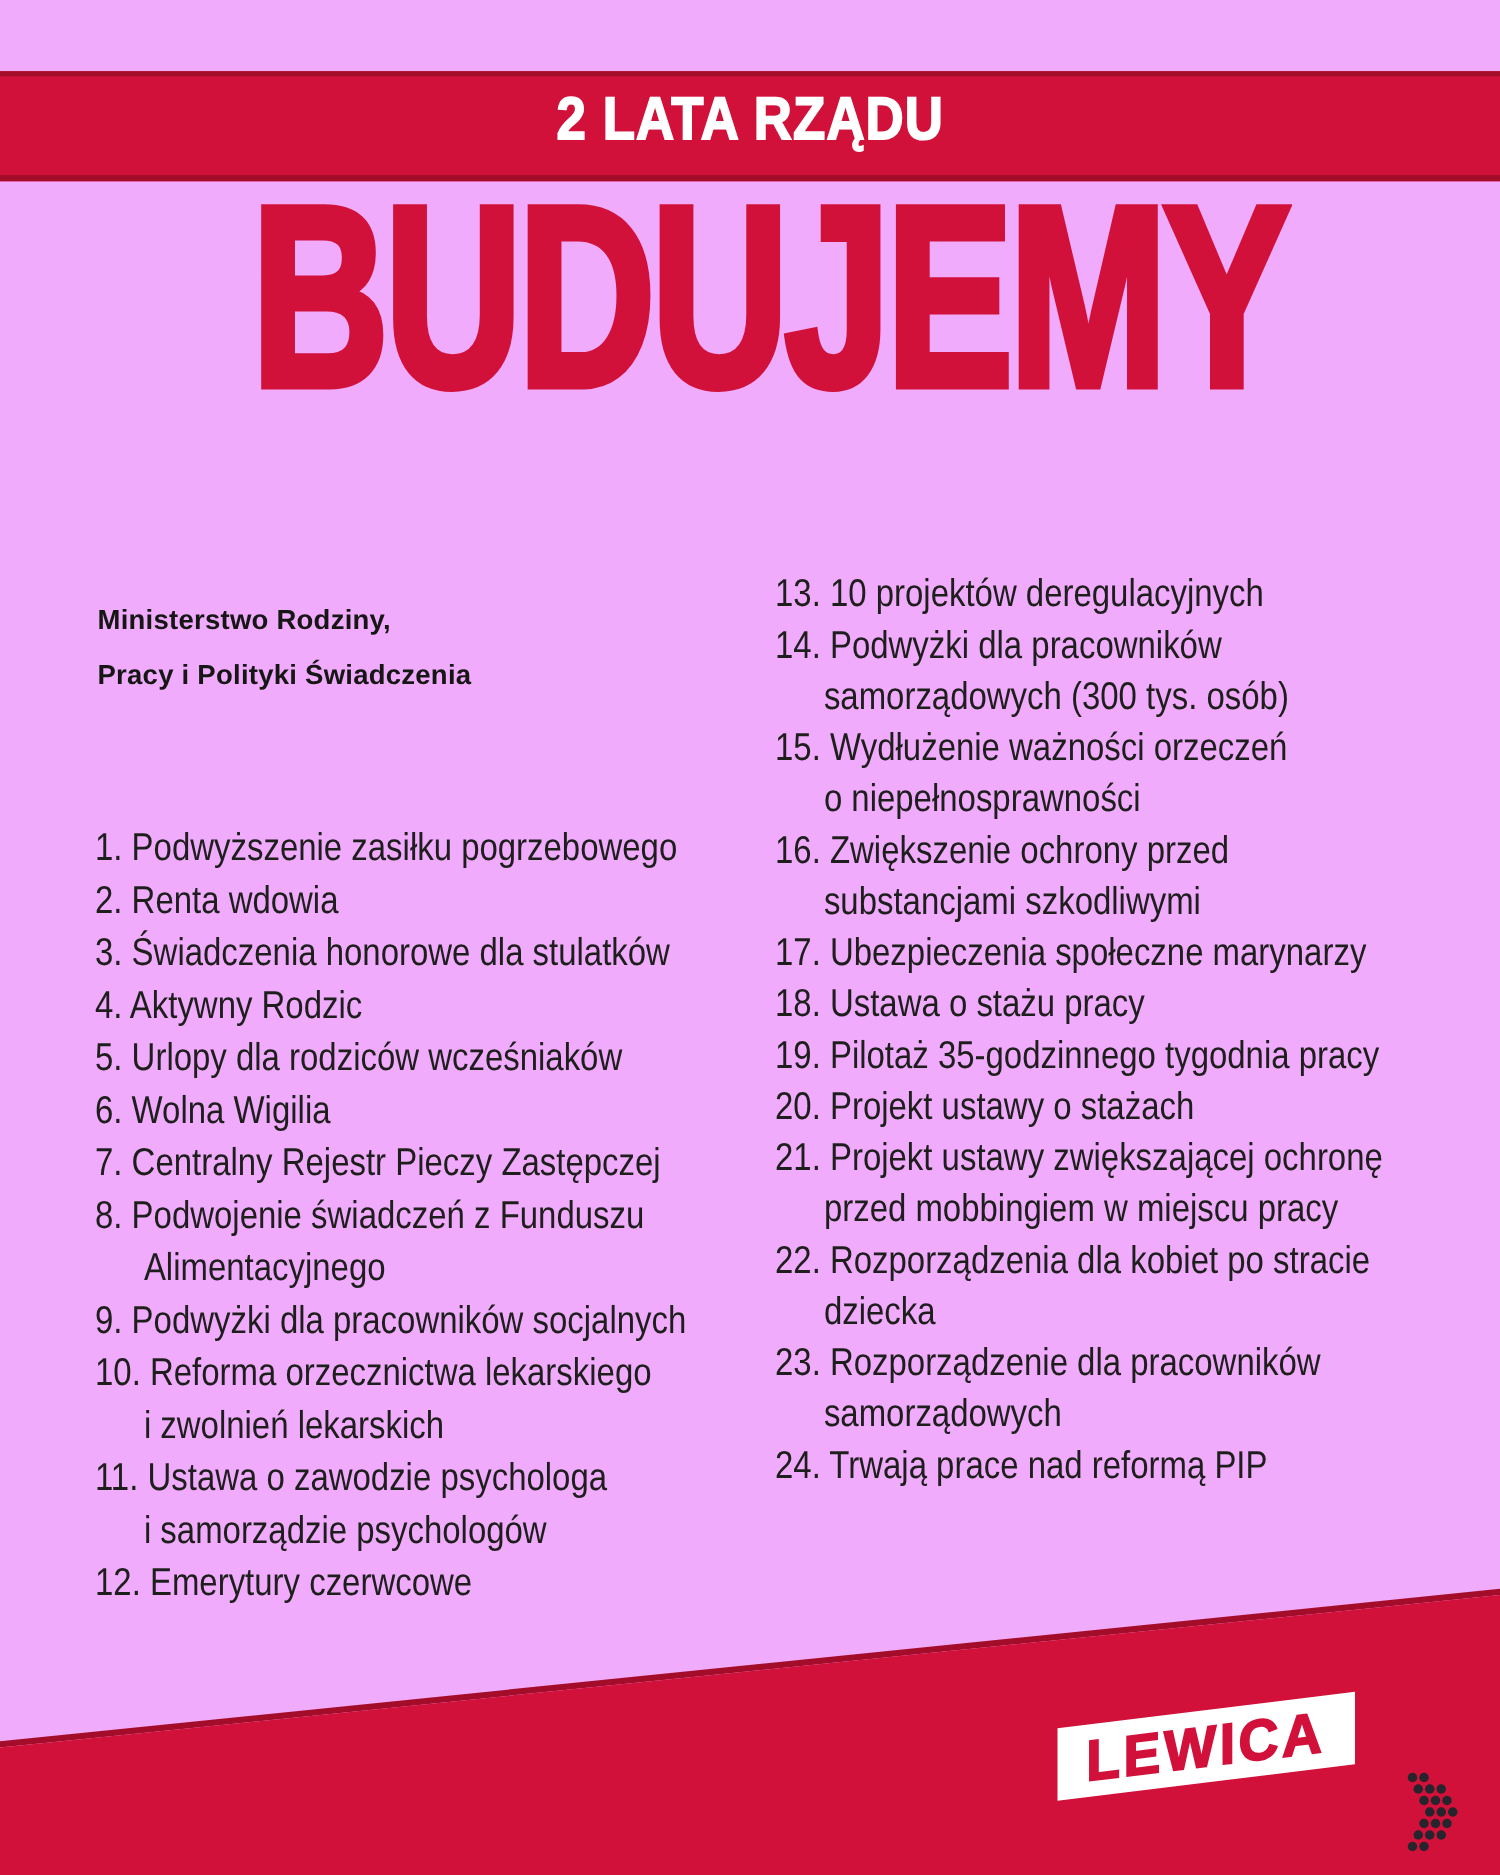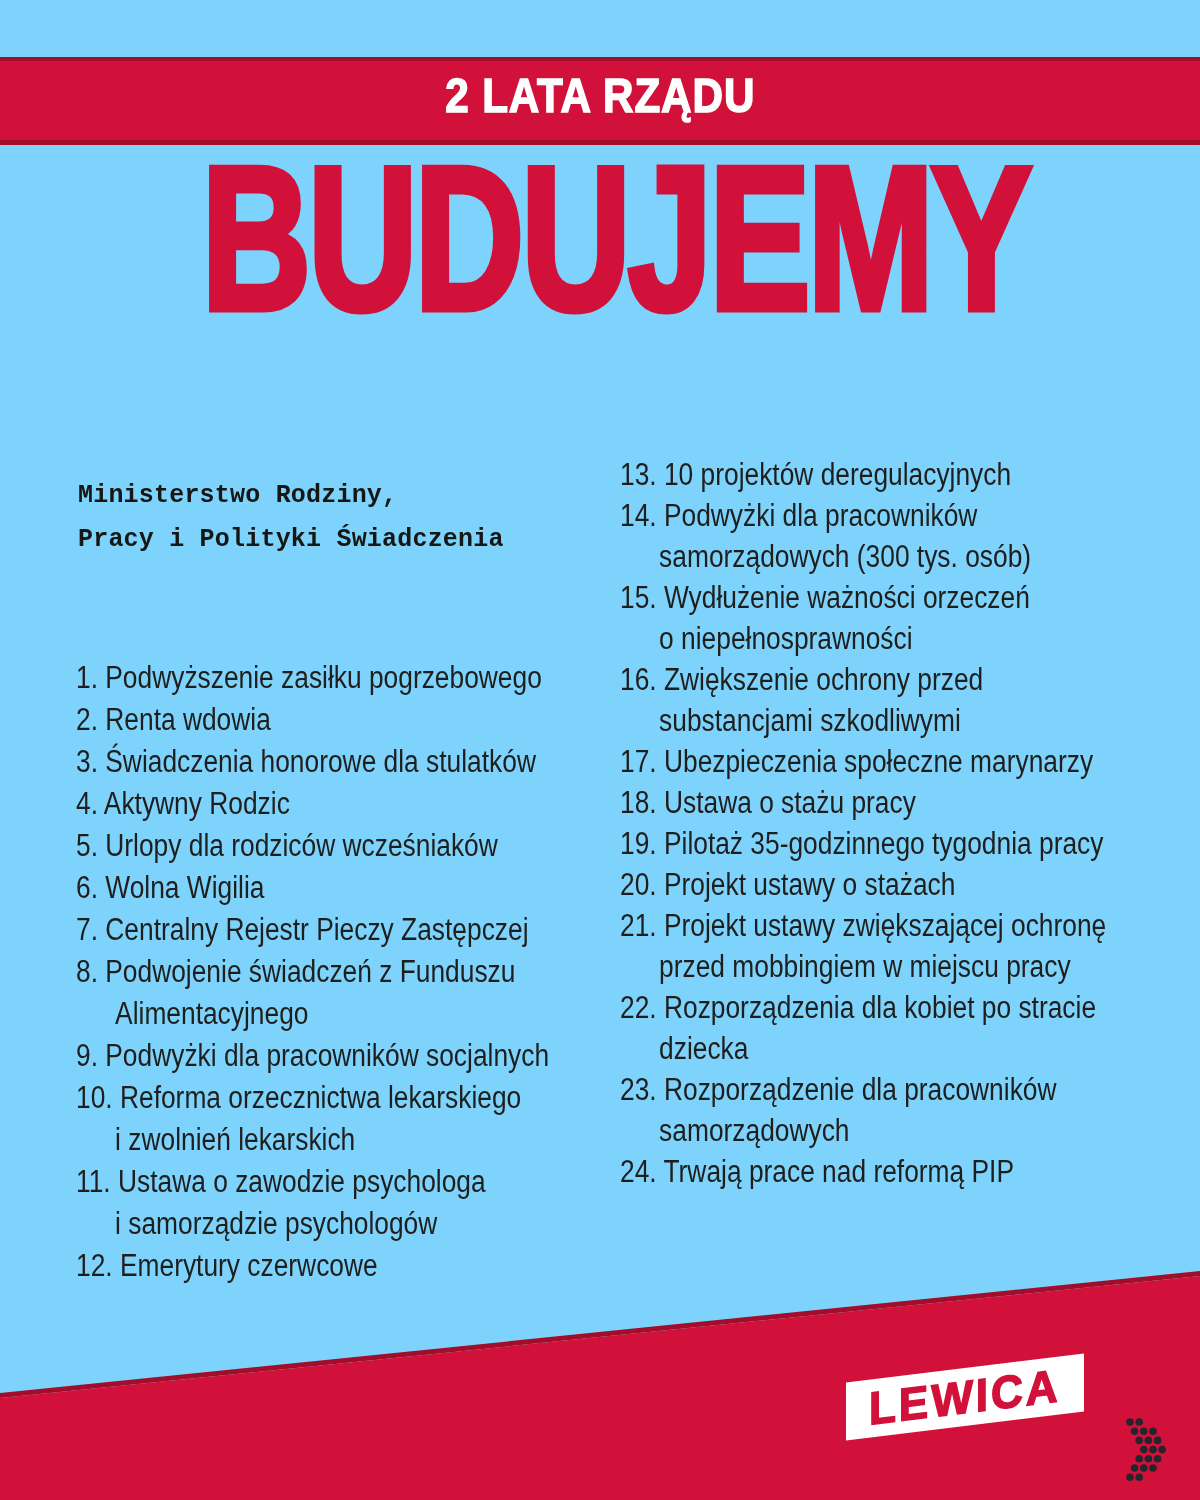--- a/index.html
+++ b/index.html
@@ -1,20 +1,20 @@
 <!DOCTYPE html>
 <html style="--red: #D2113A; --red-dark: #A30D29;"><head>
 <meta charset="utf-8">
 <style>
   html,body{margin:0;padding:0;}
   body{
     width:1200px;height:1500px;background:#ffffff;position:relative;overflow:hidden;
     font-family:"Liberation Sans", sans-serif;
   }
-  .page{position:absolute;inset:0;width:1200px;height:1500px;background:#7dd3fc;}
+  .page{position:absolute;inset:0;width:1200px;height:1500px;background:#f0abfc;}
 
   
   .top-band{
     position:absolute;left:0;top:57px;width:1200px;height:88px;box-sizing:border-box;
     background:var(--red);border-top:4px solid var(--red-dark);border-bottom:5px solid var(--red-dark);
     display:flex;align-items:center;justify-content:center;
   }
   .top-band .label{
     color:#fff;font-weight:700;font-size:48px;letter-spacing:1px;white-space:nowrap;
     display:inline-block;transform:scaleX(0.88);transform-origin:center;
@@ -24,21 +24,21 @@
   
   .headline{position:absolute;left:0;width:1200px;text-align:center;color:var(--red);}
   .headline .inner{display:inline-block;white-space:nowrap;font-weight:700;}
   .hl1{top:150px;height:175px;line-height:175px;font-size:205px;margin-left:15px;}
   .hl1 .inner{transform:scaleX(0.74);transform-origin:center;letter-spacing:-4px;-webkit-text-stroke:7px var(--red);}
   .hl2{top:322px;height:118px;line-height:118px;font-size:132px;}
   .hl2 .inner{transform:scaleX(0.78);transform-origin:center;letter-spacing:-2px;-webkit-text-stroke:5px var(--red);}
 
   
   .ministry{position:absolute;left:78px;top:474px;color:#161614;}
-  .ministry .mline{font-size:25px;line-height:44px;font-weight:700;letter-spacing:0.2px;white-space:nowrap;font-family:Liberation Mono, monospace;}
+  .ministry .mline{font-size:22px;line-height:44px;font-weight:700;letter-spacing:0.2px;white-space:nowrap;}
   .ministers{position:absolute;left:78px;top:570px;color:var(--red);}
   .ministers .name{font-size:27px;line-height:35px;font-weight:700;white-space:nowrap;
     display:block;transform:scaleX(0.93);transform-origin:left top;}
 
   
   .list-col{position:absolute;color:#1e1e1c;font-size:31px;
     transform:scaleX(0.85);transform-origin:left top;width:660px;}
   .col-left{left:76px;top:657px;}
   .col-right{left:620px;top:454px;}
   .item{white-space:nowrap;}

